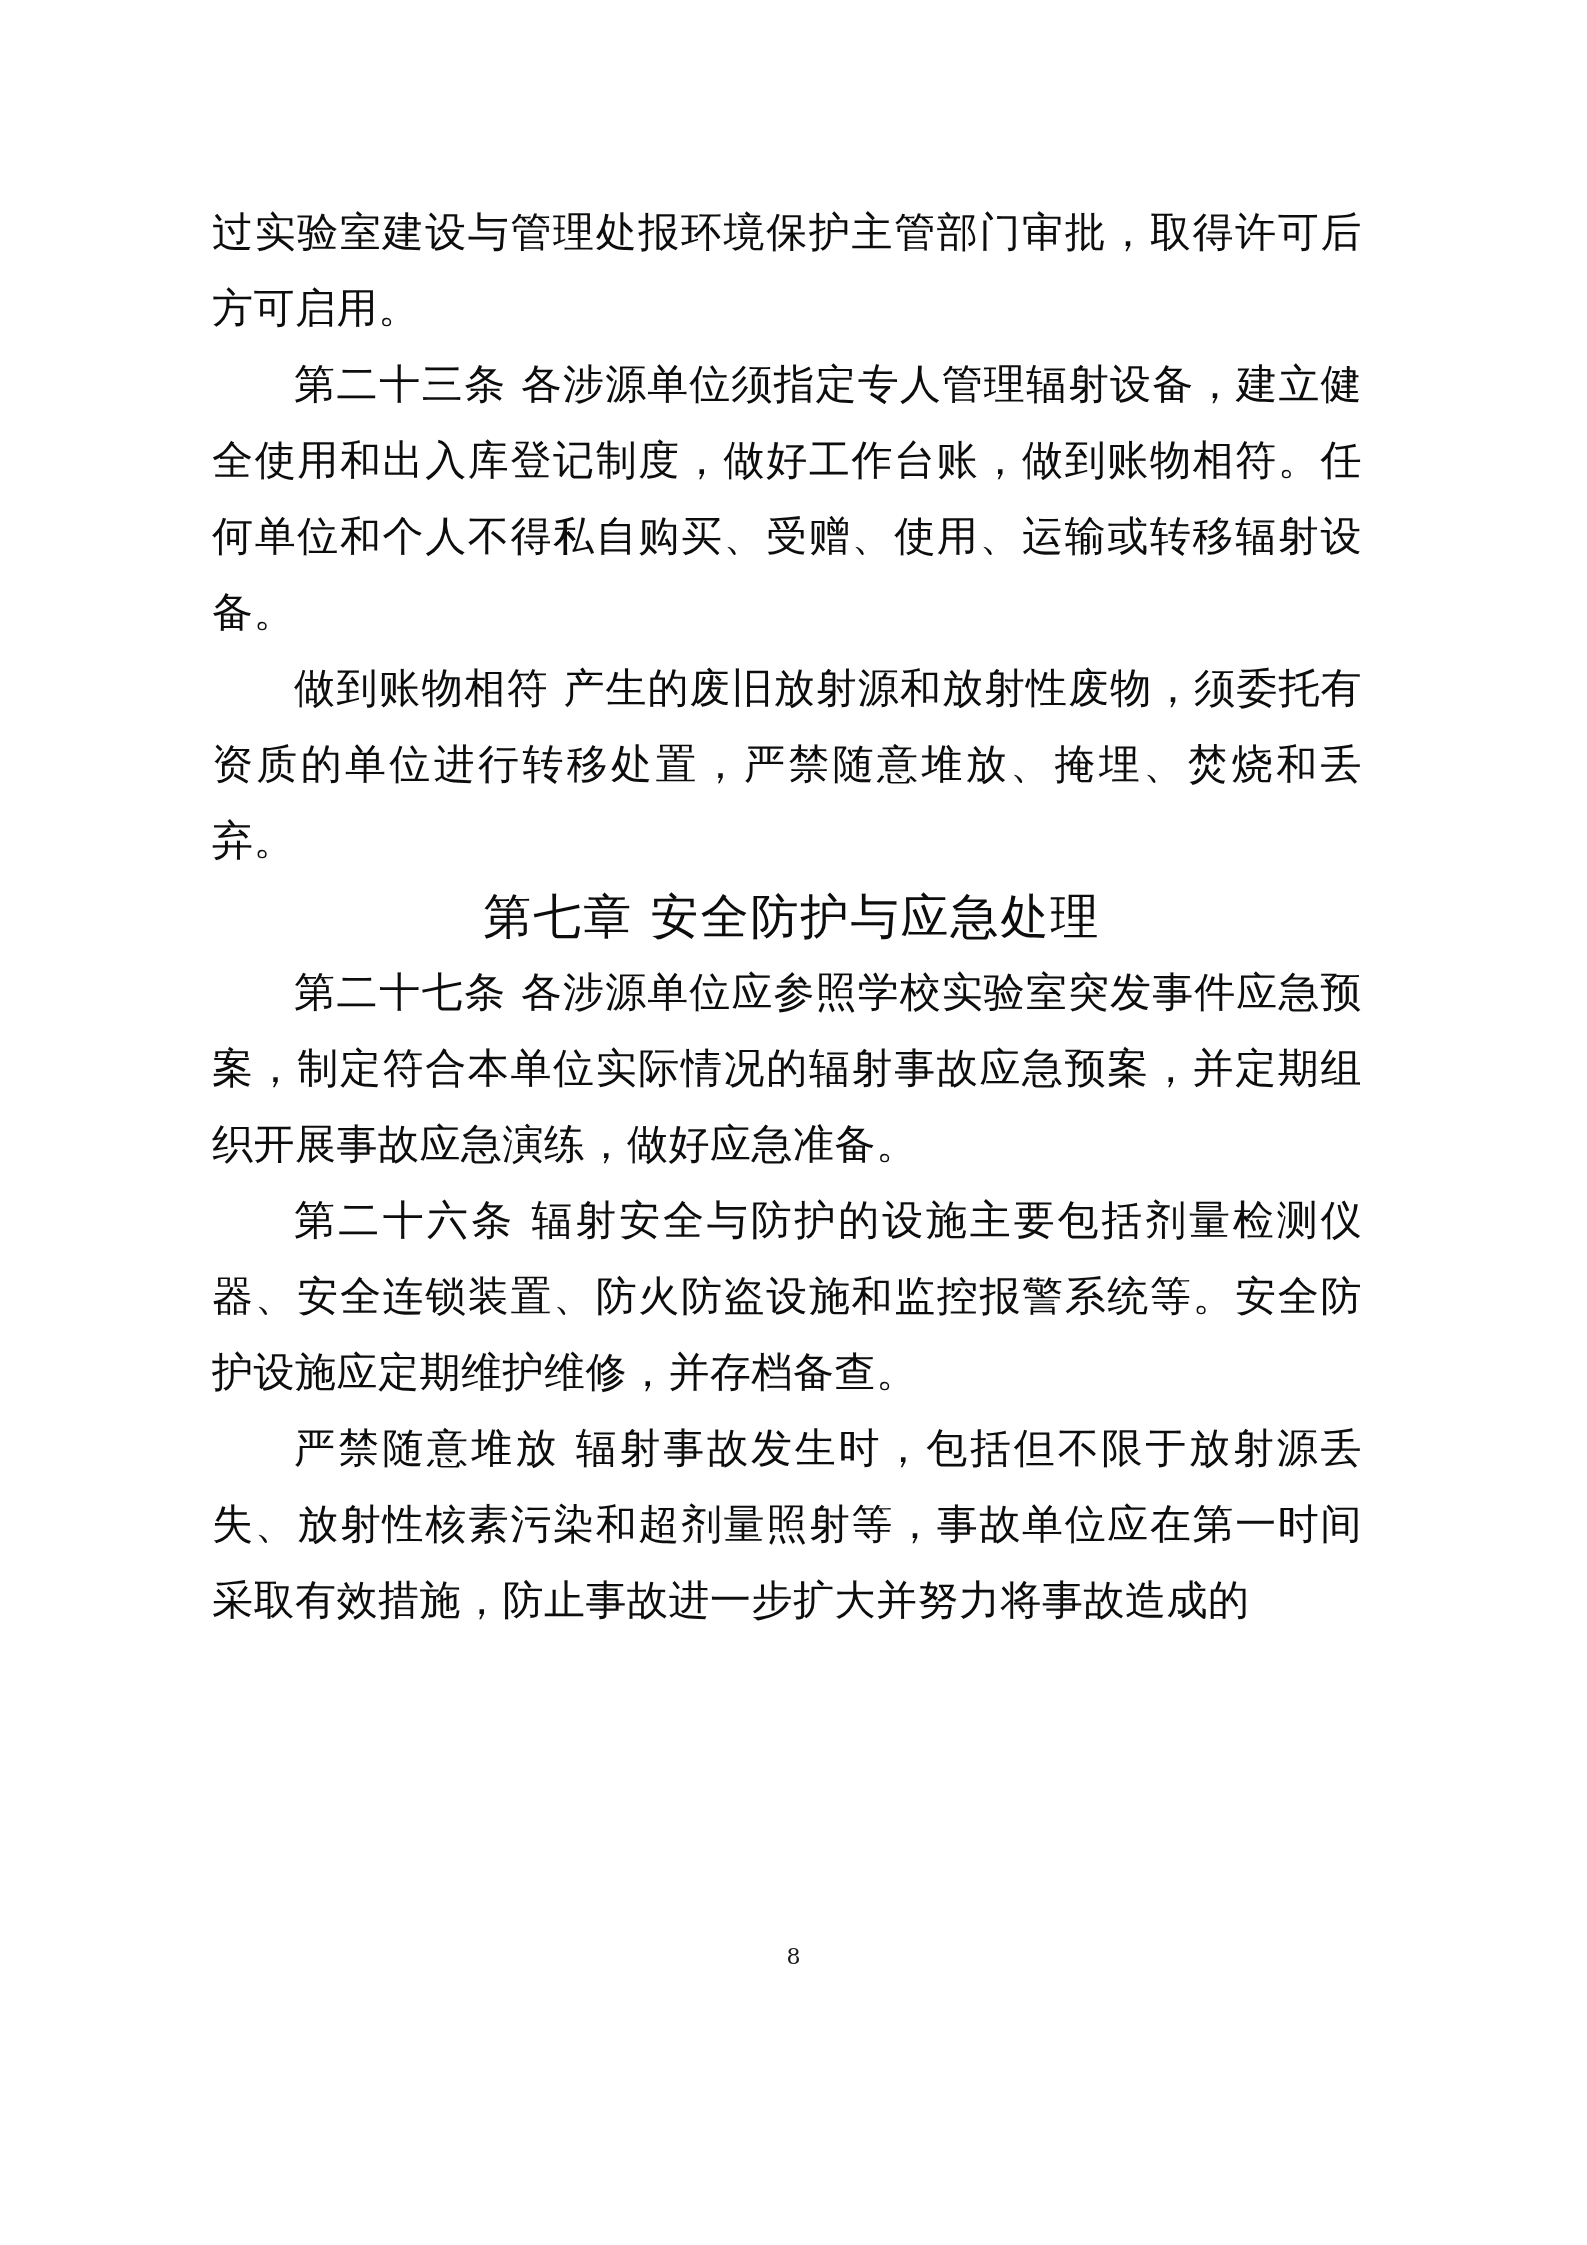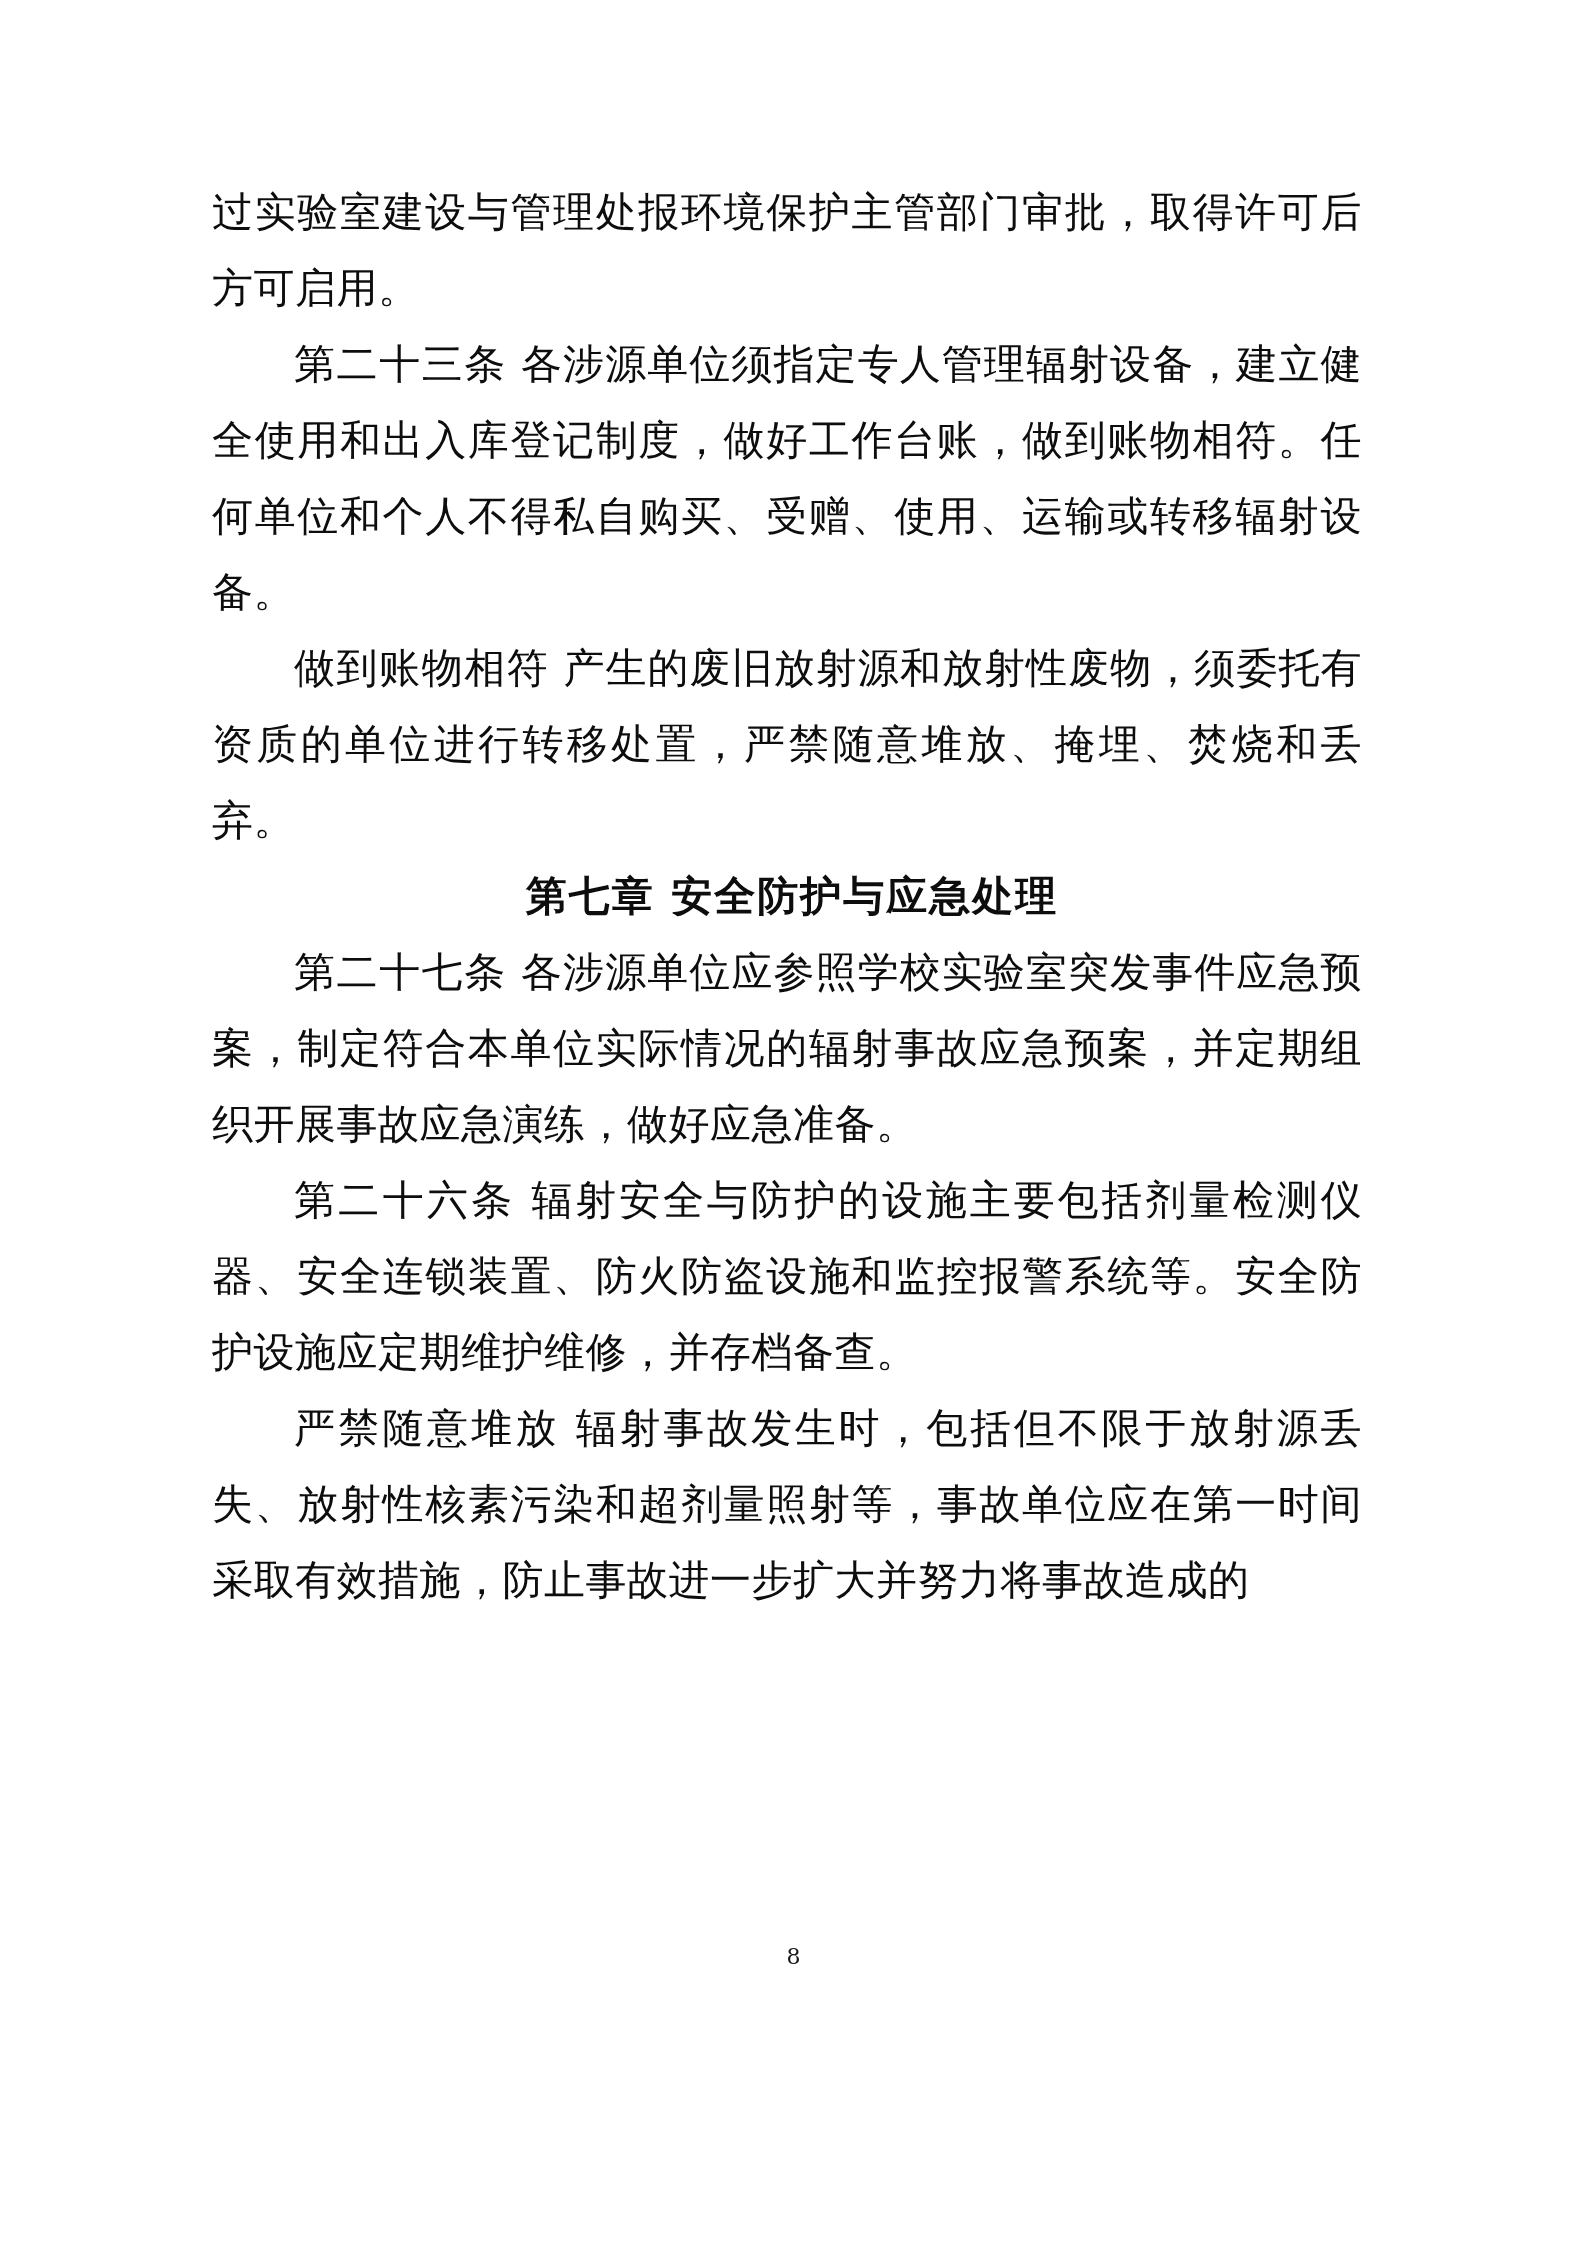--- a/index.html
+++ b/index.html
@@ -19,43 +19,43 @@
     top: 0;
     left: 0;
     width: 1587px;
     height: 2245px;
     background: #ffffff;
     overflow: hidden;
   }
   .content {
     position: absolute;
     left: 212px;
-    top: 174px;
+    top: 194px;
     width: 1150px;
   }
   .para {
     font-size: 41px;
     line-height: 76px;
     text-align: justify;
     text-justify: inter-ideograph;
     letter-spacing: 0.5px;
     margin: 0 0 0 0;
     text-indent: 0;
   }
   .para.indent {
     text-indent: 82px;
   }
   .art-label {
     font-weight: normal;
     letter-spacing: 1px;
   }
   .chapter {
-    font-size: 41px;
+    font-size: 48px;
     line-height: 76px;
-    font-weight: bold;
+    font-weight: normal;
     text-align: center;
     letter-spacing: 2px;
     margin: 0;
     padding-left: 10px;
   }
   .page-number {
     position: absolute;
     left: 0;
     right: 0;
     top: 1944px;

